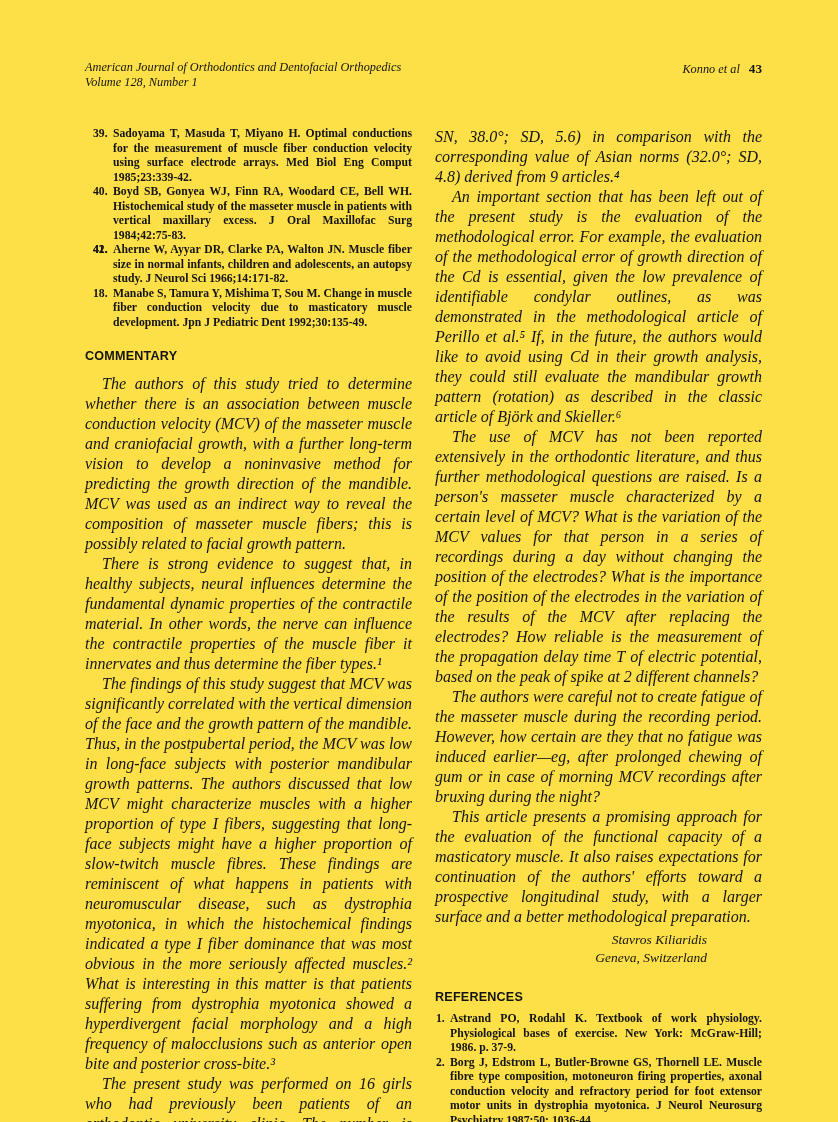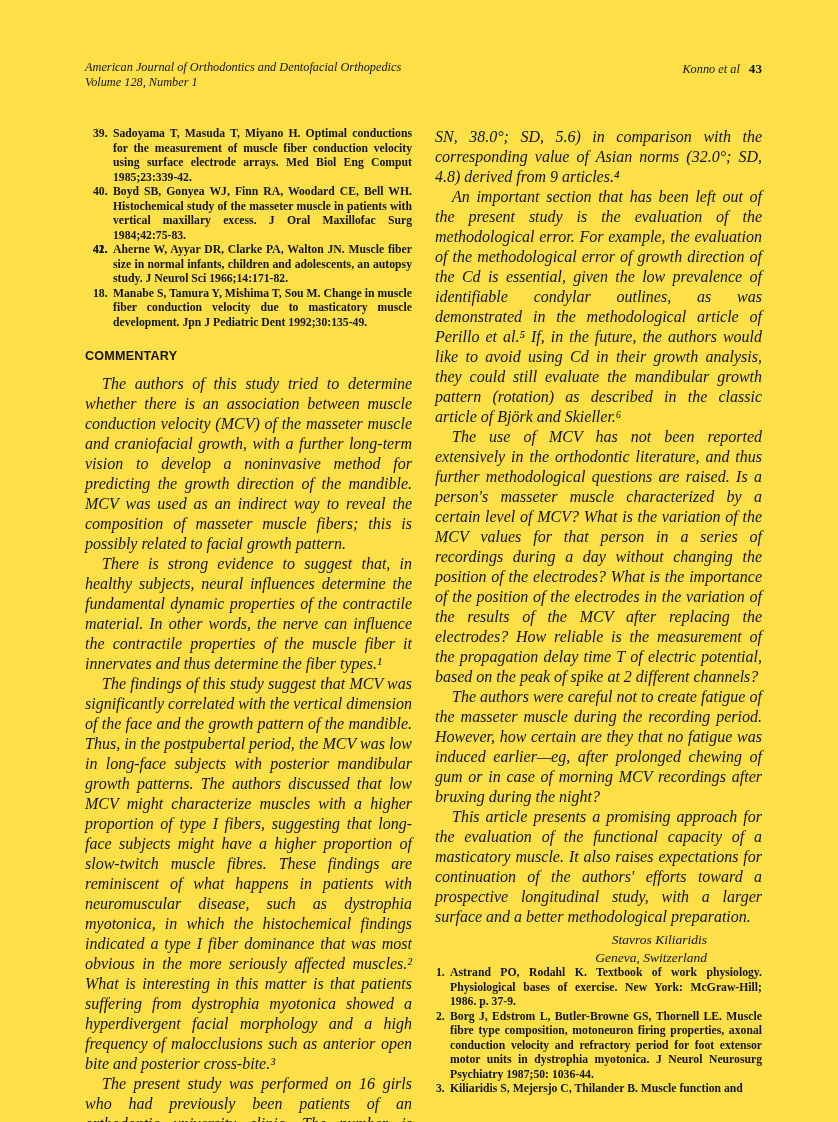--- a/index.html
+++ b/index.html
@@ -122,20 +122,21 @@
             <p class="para noindent">SN, 38.0°; SD, 5.6) in comparison with the corresponding value of Asian norms (32.0°; SD, 4.8) derived from 9 articles.⁴</p>
             <p class="para">An important section that has been left out of the present study is the evaluation of the methodological error. For example, the evaluation of the methodological error of growth direction of the Cd is essential, given the low prevalence of identifiable condylar outlines, as was demonstrated in the methodological article of Perillo et al.⁵ If, in the future, the authors would like to avoid using Cd in their growth analysis, they could still evaluate the mandibular growth pattern (rotation) as described in the classic article of Björk and Skieller.⁶</p>
             <p class="para">The use of MCV has not been reported extensively in the orthodontic literature, and thus further methodological questions are raised. Is a person's masseter muscle characterized by a certain level of MCV? What is the variation of the MCV values for that person in a series of recordings during a day without changing the position of the electrodes? What is the importance of the position of the electrodes in the variation of the results of the MCV after replacing the electrodes? How reliable is the measurement of the propagation delay time T of electric potential, based on the peak of spike at 2 different channels?</p>
             <p class="para">The authors were careful not to create fatigue of the masseter muscle during the recording period. However, how certain are they that no fatigue was induced earlier—eg, after prolonged chewing of gum or in case of morning MCV recordings after bruxing during the night?</p>
             <p class="para">This article presents a promising approach for the evaluation of the functional capacity of a masticatory muscle. It also raises expectations for continuation of the authors' efforts toward a prospective longitudinal study, with a larger surface and a better methodological preparation.</p>
           </div>
         <div class="signature">
           <div>Stavros Kiliaridis</div>
           <div>Geneva, Switzerland</div>
         </div>
+        <h2 class="section-heading refs-heading">REFERENCES</h2>
         <div class="refs refs-bottom">
             <div class="ref"><span class="ref-num">1.</span><span class="ref-text">Astrand PO, Rodahl K. Textbook of work physiology. Physiological bases of exercise. New York: McGraw-Hill; 1986. p. 37-9.</span></div>
             <div class="ref"><span class="ref-num">2.</span><span class="ref-text">Borg J, Edstrom L, Butler-Browne GS, Thornell LE. Muscle fibre type composition, motoneuron firing properties, axonal conduction velocity and refractory period for foot extensor motor units in dystrophia myotonica. J Neurol Neurosurg Psychiatry 1987;50: 1036-44.</span></div>
             <div class="ref"><span class="ref-num">3.</span><span class="ref-text">Kiliaridis S, Mejersjo C, Thilander B. Muscle function and</span></div>
           </div>
       </div>
 
     </div>
   </div>
 </div>

